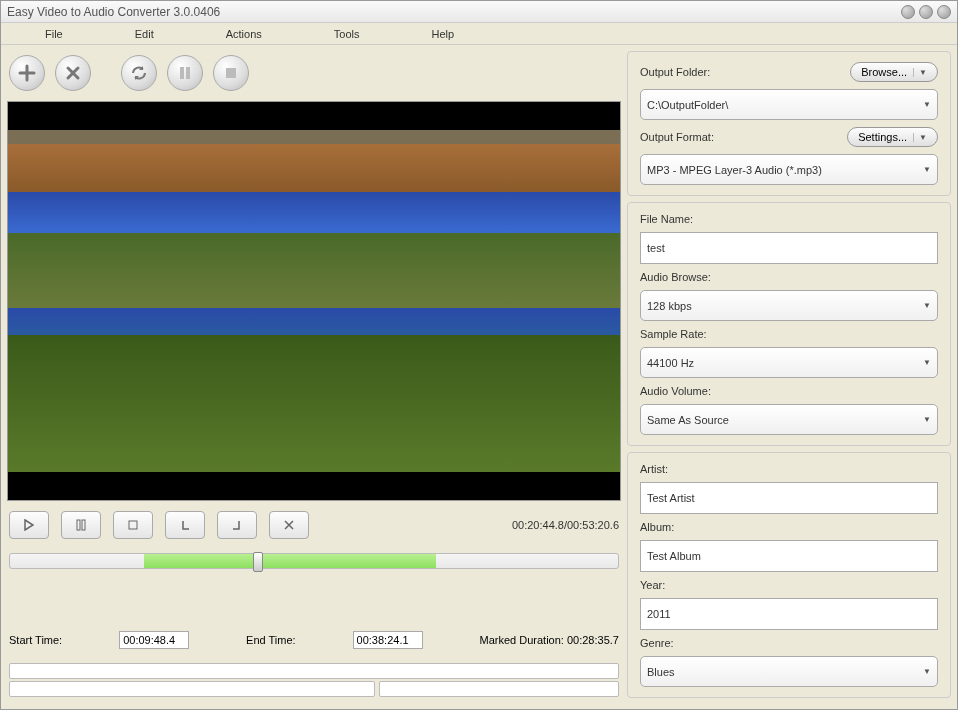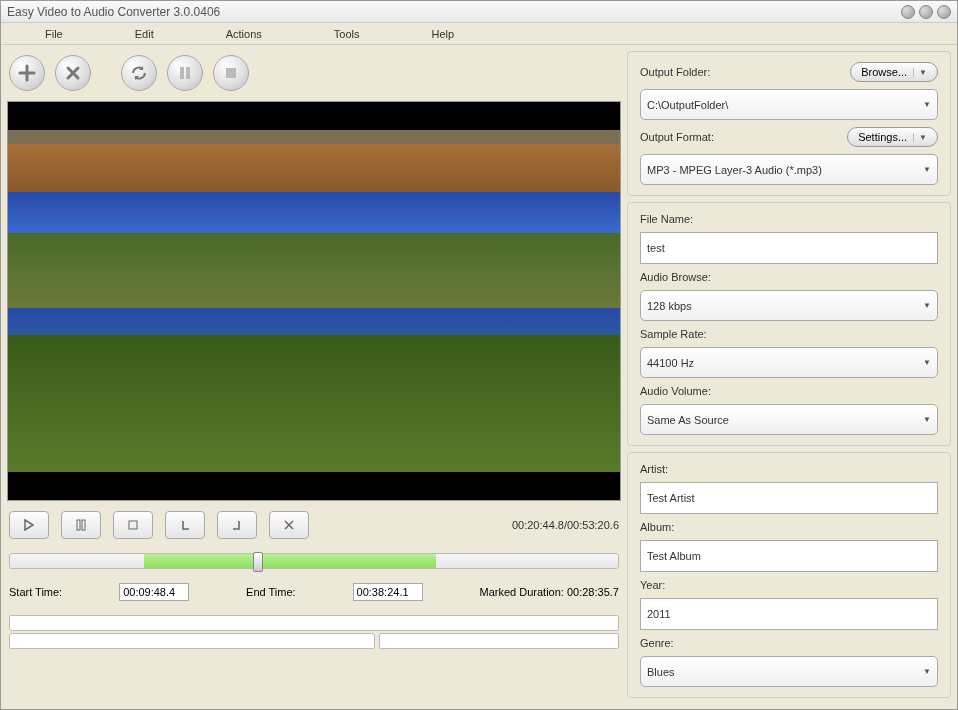--- a/index.html
+++ b/index.html
@@ -140,20 +140,21 @@
   background: linear-gradient(to bottom, #fff, #ccc);
   border: 1px solid #888;
   border-radius: 2px;
 }
 .time-row {
   display: flex;
   align-items: center;
   gap: 12px;
   padding: 4px 2px;
   justify-content: space-between;
+  margin-top: 48px;
 }
 .time-input {
   width: 70px;
   height: 18px;
   border: 1px solid #aaa;
   background: #fff;
   padding: 0 3px;
   font-size: 11px;
 }
 .progress-bars {

